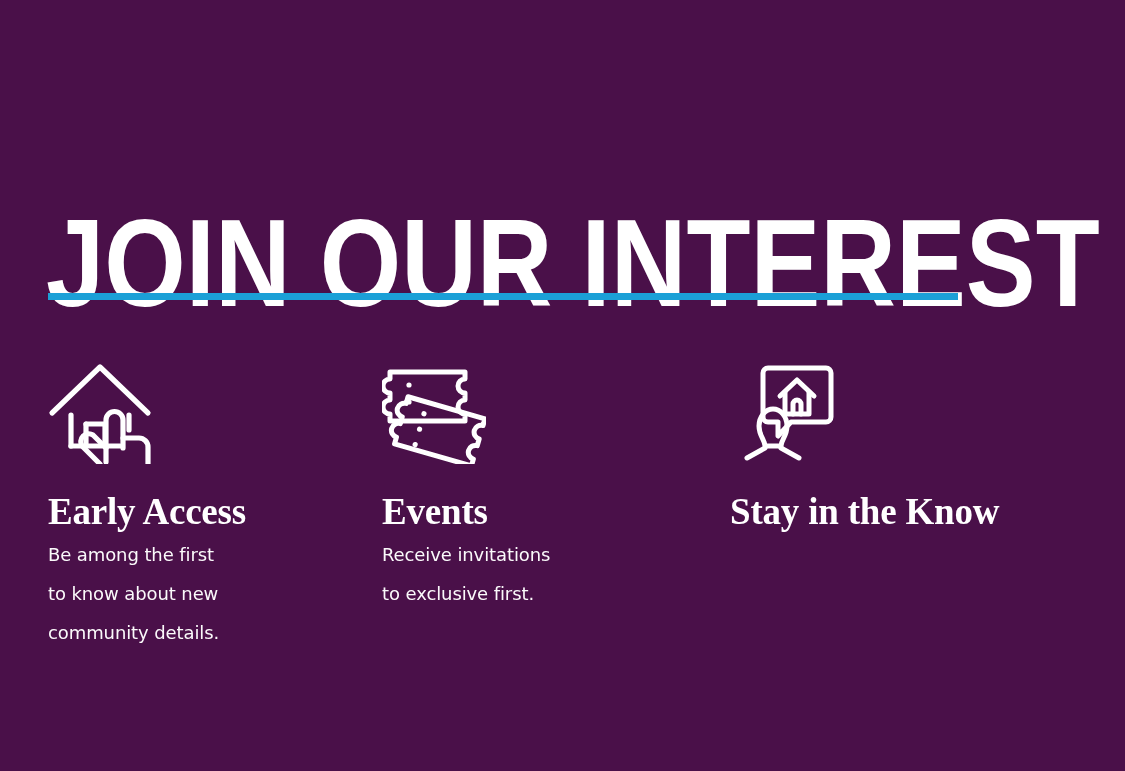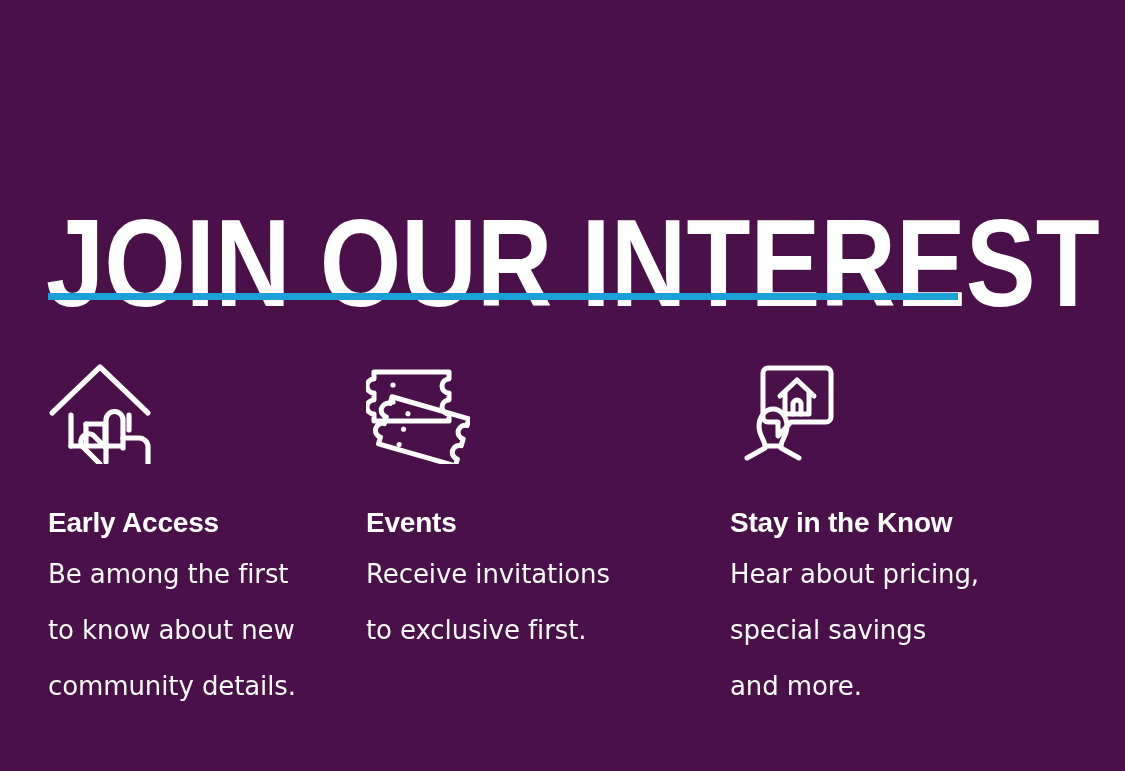--- a/index.html
+++ b/index.html
@@ -58,49 +58,49 @@
     left: 0;
     top: 352px;
     width: 1125px;
     height: 340px;
   }
   .col {
     position: absolute;
     top: 0;
   }
   .col-0 { left: 48px;  width: 310px; }
-  .col-1 { left: 366px; width: 300px; }
+  .col-1 { left: 382px; width: 300px; }
   .col-2 { left: 730px; width: 300px; }
 
   .icon-wrap {
     height: 112px;
     display: flex;
     align-items: flex-end;
     justify-content: flex-start;
   }
   .icon-wrap svg {
     display: block;
   }
 
   .col-title {
-    margin-top: 42px;
+    margin-top: 31px;
     color: #FFFFFF;
-    font-family: Liberation Sans, sans-serif;
+    font-family: Liberation Serif, serif;
     font-weight: 700;
-    font-size: 28px;
+    font-size: 37px;
     line-height: 33px;
     letter-spacing: -0.2px;
   }
   .col-body {
     margin-top: 7px;
     color: #FBFAFB;
     font-family: "DejaVu Sans", sans-serif;
     font-weight: 400;
-    font-size: 26px;
-    line-height: 56px;
+    font-size: 18px;
+    line-height: 39px;
     letter-spacing: -0.1px;
     white-space: pre-line;
   }
 </style>
 </head>
 <body>
 
 <div class="banner">
 
   <h1 class="headline">Join Our Interest List</h1>
@@ -171,19 +171,16 @@
 
           <path d="M63 56 v-10 a4 4 0 0 1 8 0 v10"></path>
 
           <path d="M29 68 a14 17 0 0 1 28 0 c0 10 -6 14 -6 20 h-16 c0 -6 -6 -10 -6 -20 z"></path>
 
           <path d="M35 90 L17 100"></path>
           <path d="M51 90 L69 100"></path>
         </svg>
       </div>
       <div class="col-title">Stay in the Know</div>
-      <div class="col-body">Hear about pricing,
-special savings
-and more.</div>
     </div>
 
   </div>
 </div>
 
 </body></html>

